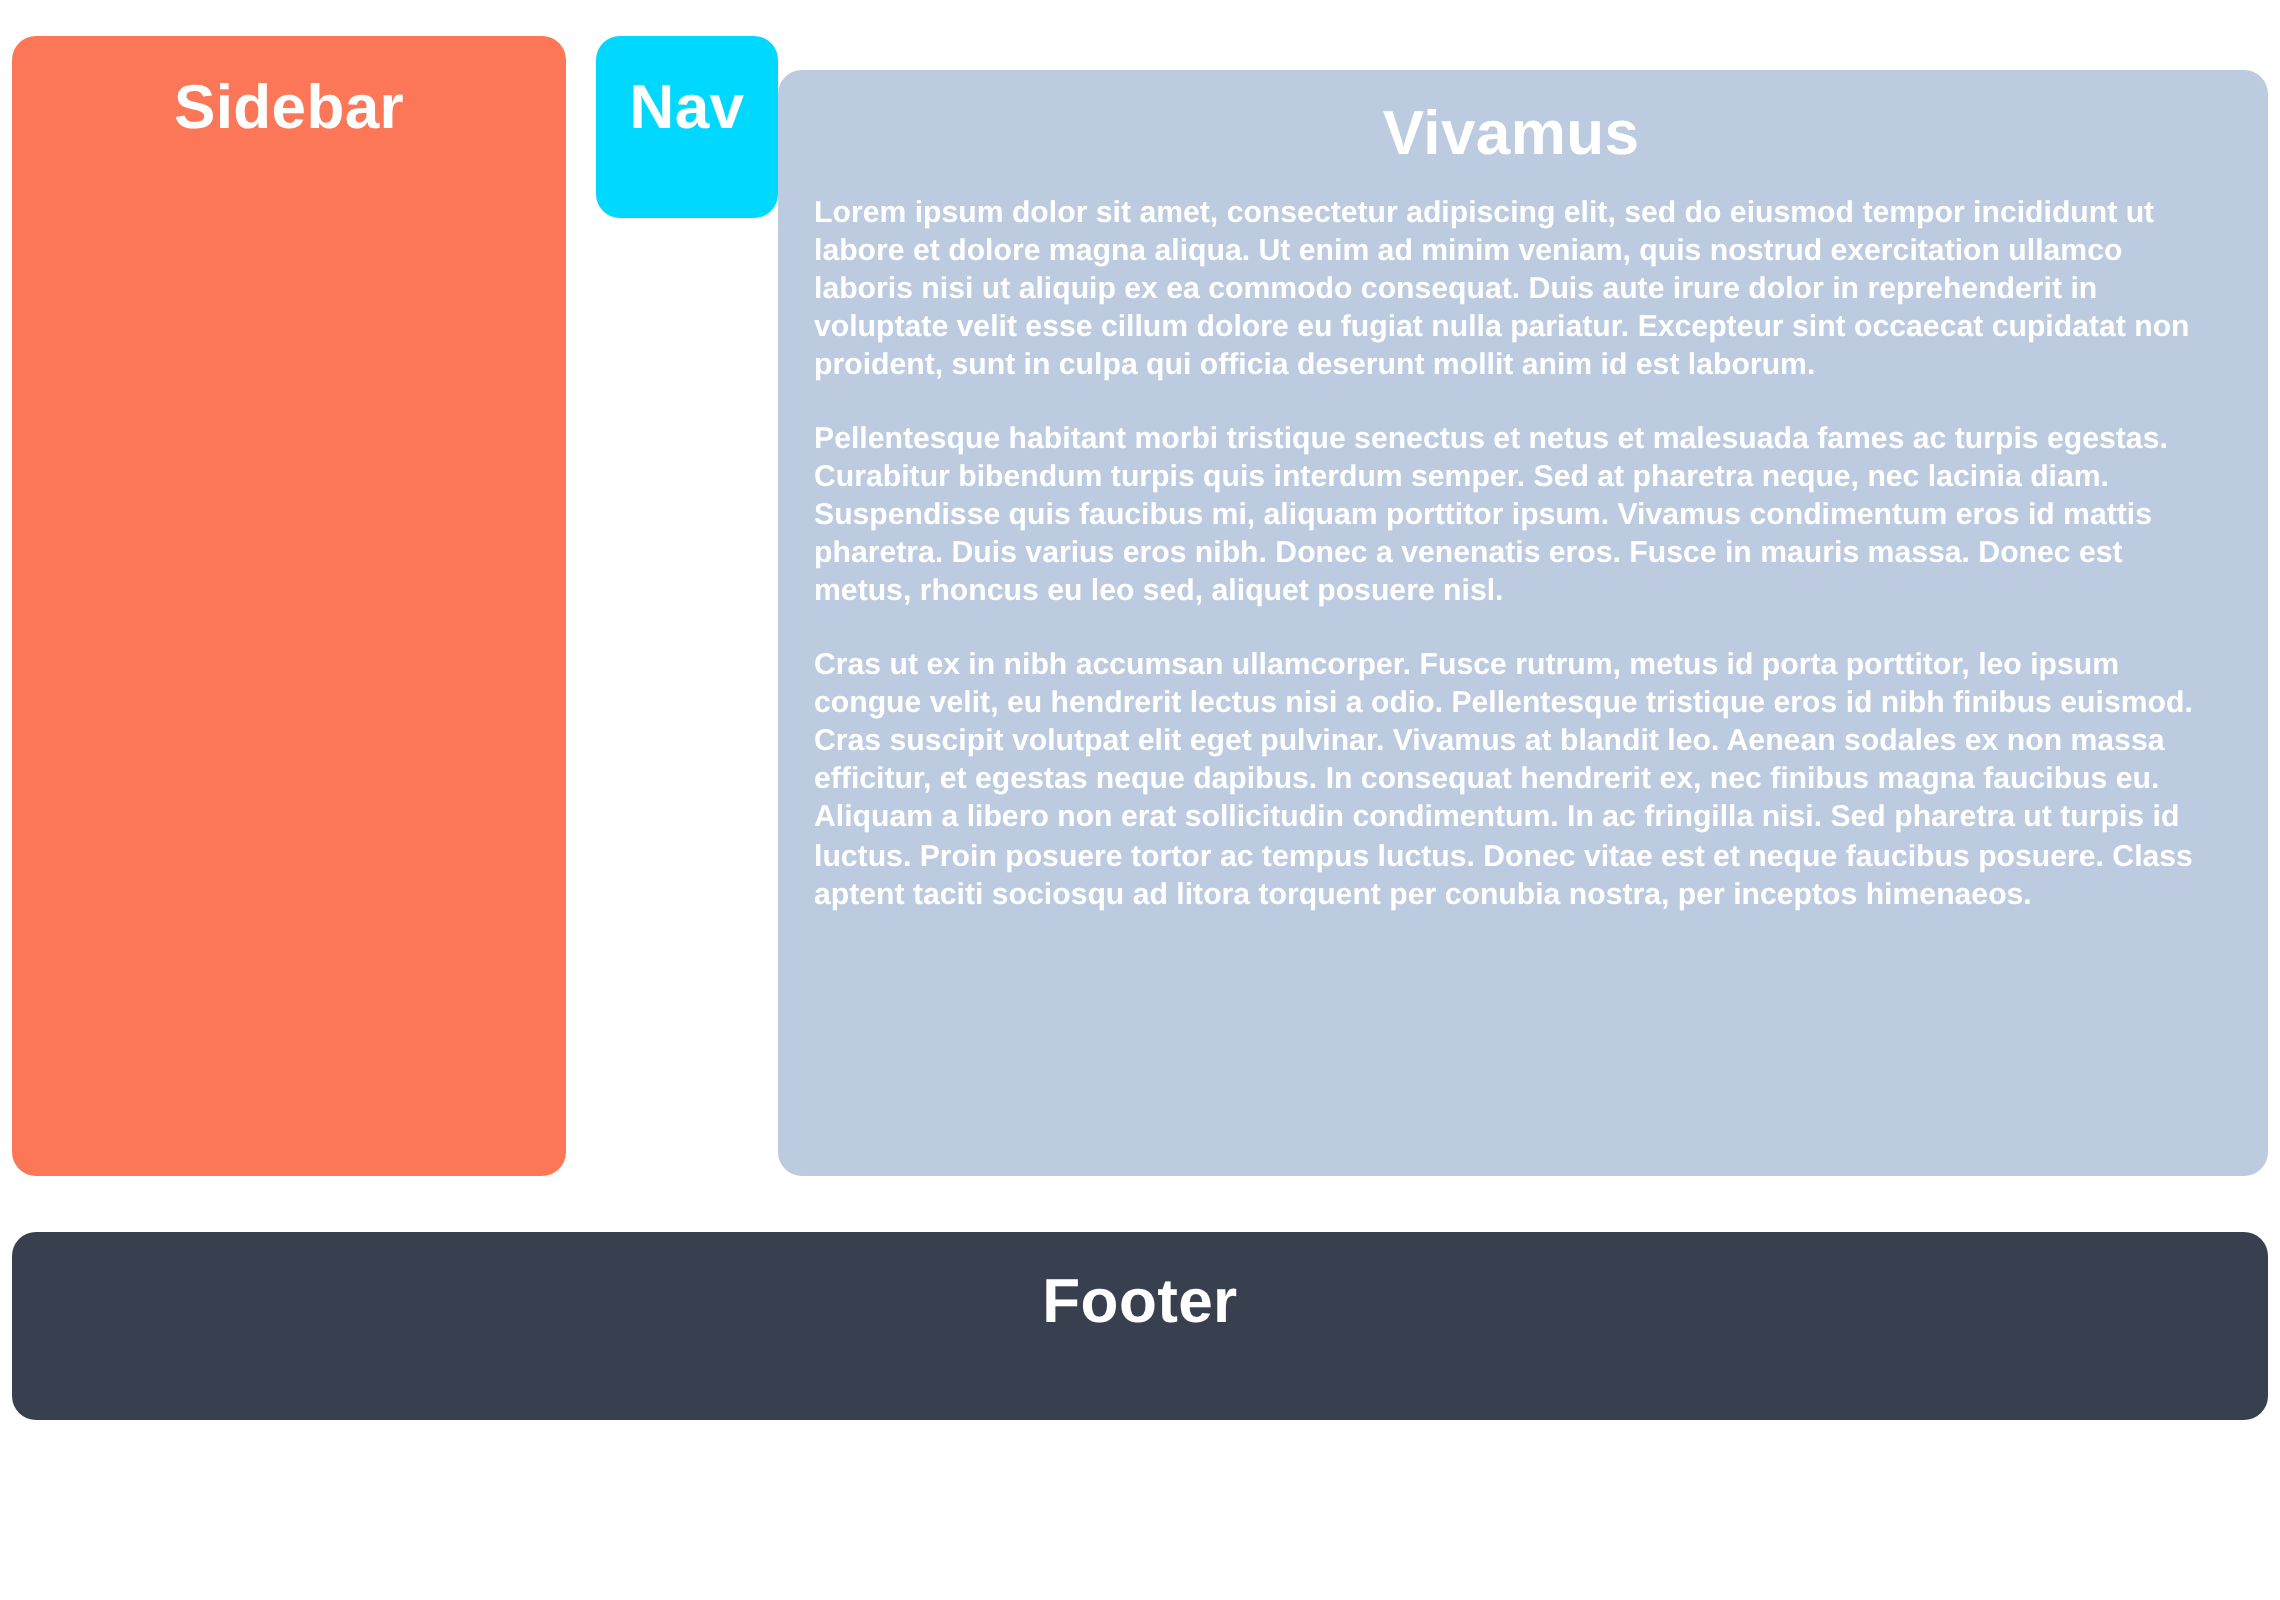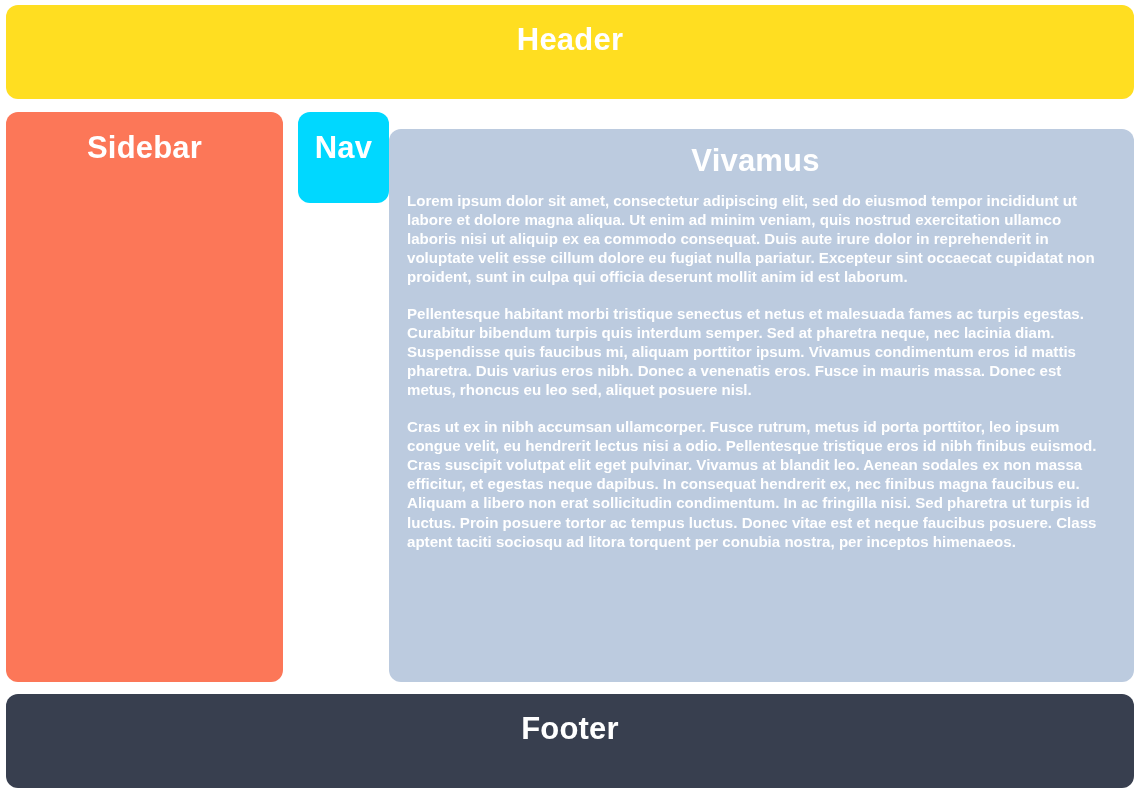--- a/index.html
+++ b/index.html
@@ -109,32 +109,29 @@
 
   .article-body p:last-child {
     margin-bottom: 0;
   }
 
   
   #footer {
     background: #383F4F;
     height: 94px;
     flex: 0 0 94px;
-    margin-top: 12px;
+    margin-top: 28px;
     padding-top: 17px;
   }
 </style>
 </head>
 <body>
 
 <div class="page">
 
-  <header class="panel" id="header">
-    <h1 class="panel-title">Header</h1>
-  </header>
 
   <div id="middle">
 
     <aside class="panel" id="sidebar">
       <h2 class="panel-title">Sidebar</h2>
     </aside>
 
     <div id="content-col">
 
       <nav class="panel" id="nav">

